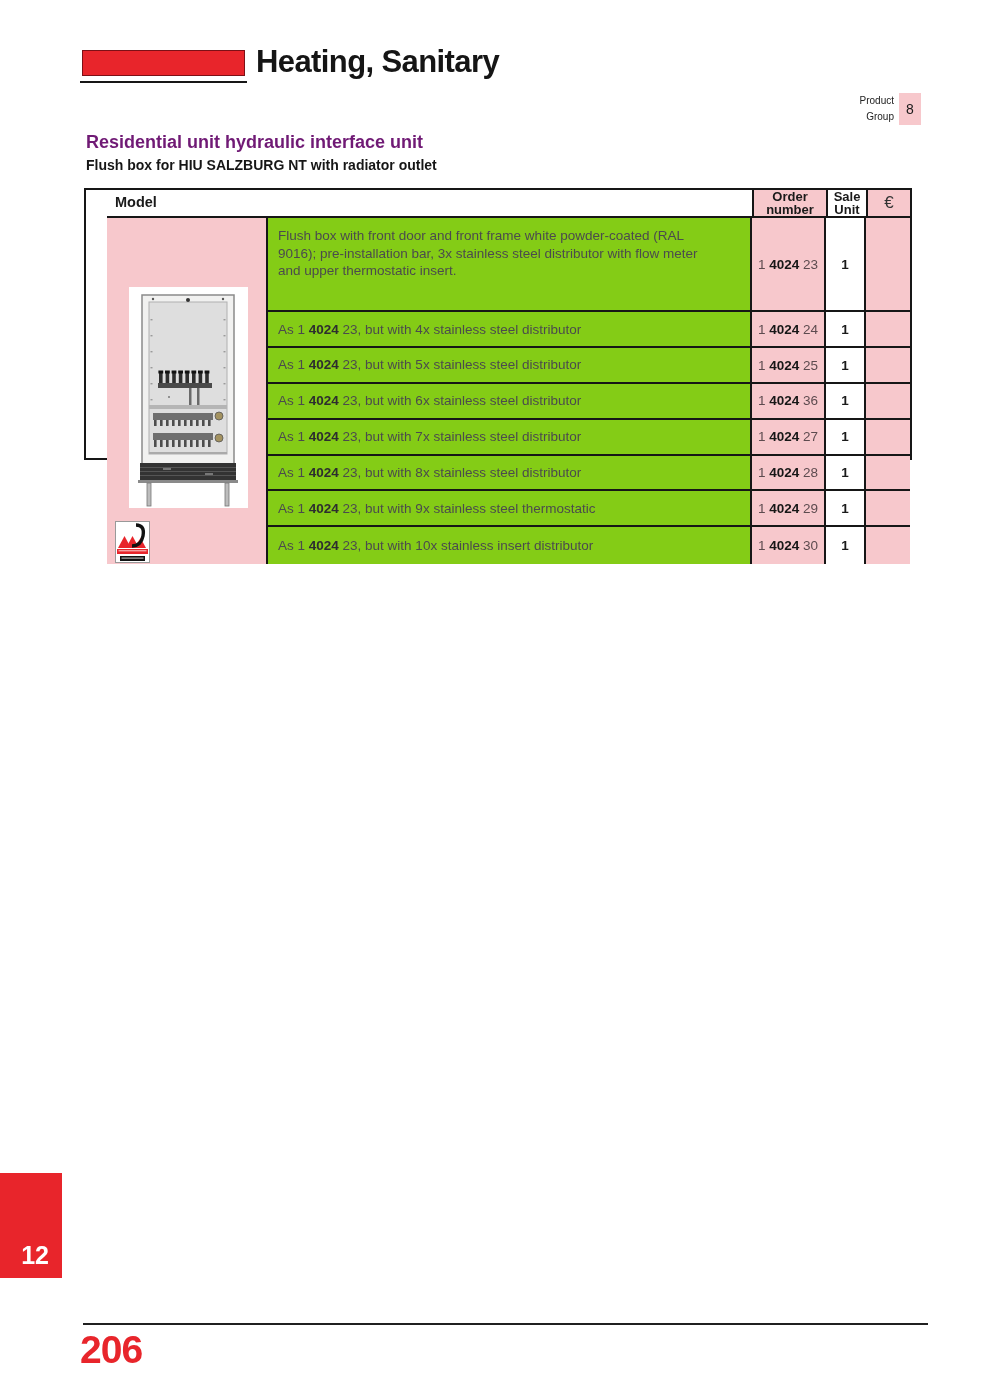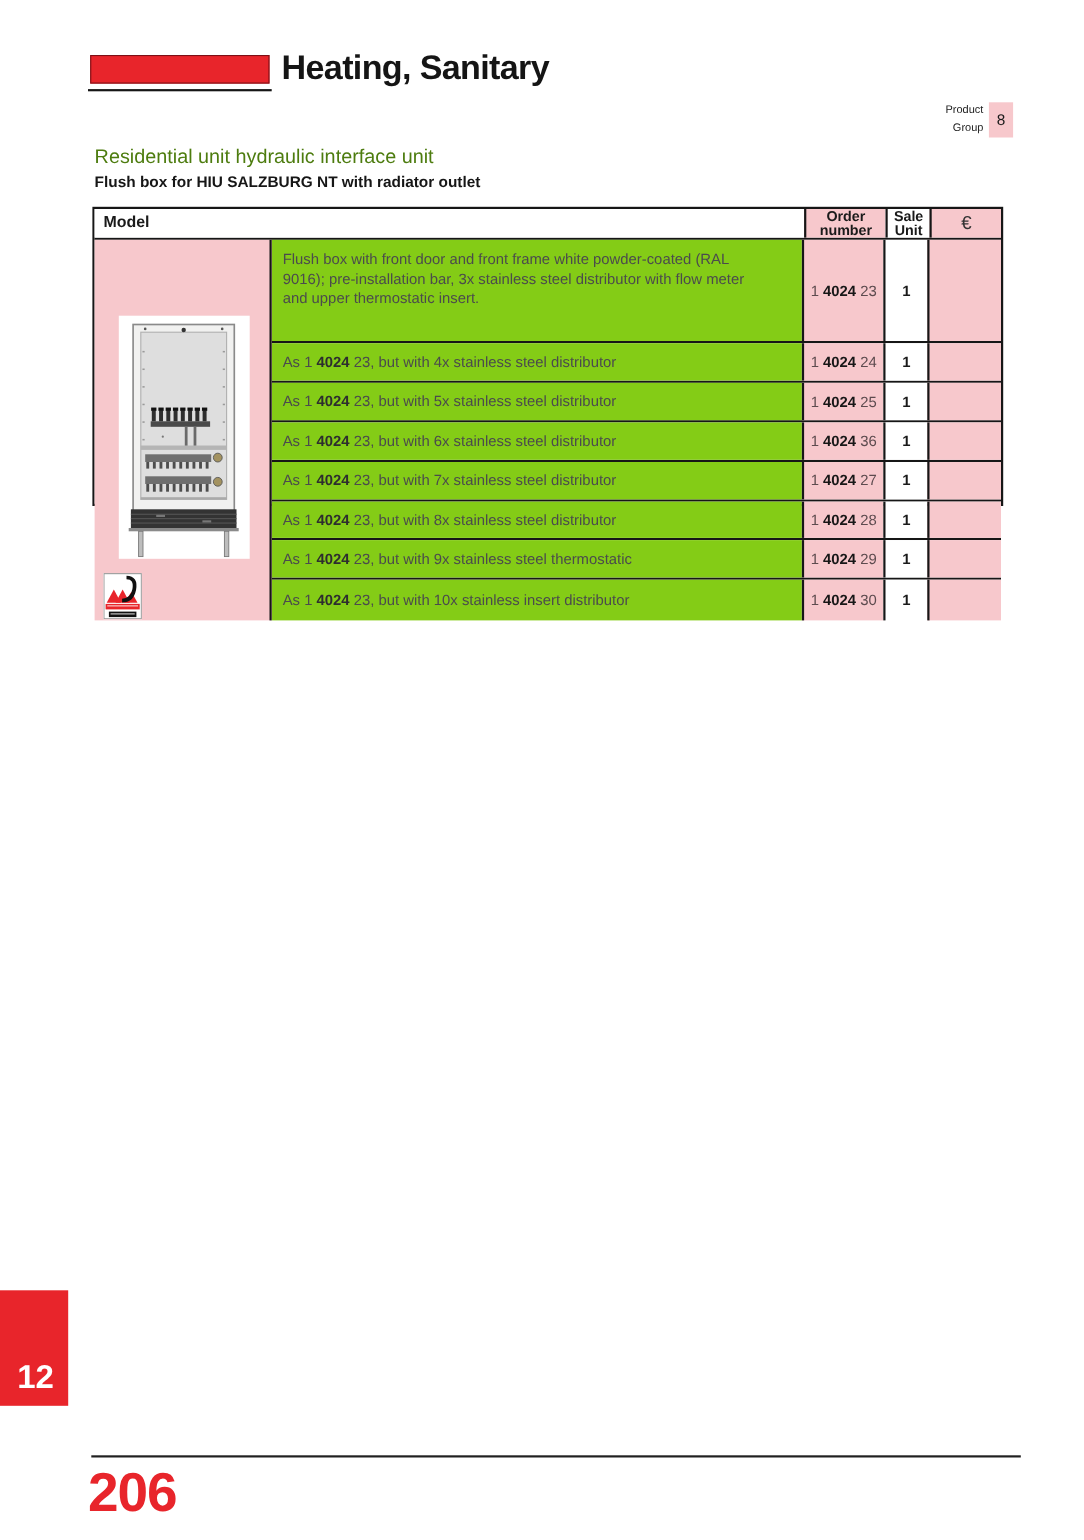--- a/index.html
+++ b/index.html
@@ -11,26 +11,26 @@
   .red-bar { position:absolute; left:82px; top:50px; width:163px; height:26px;
              background:var(--red); border:1px solid #7d1016; }
   .red-bar-underline { position:absolute; left:80px; top:81px; width:167px; height:2px; background:#161616; }
   .section-title { position:absolute; left:256px; top:44px; font-size:31px; font-weight:bold;
                    letter-spacing:-0.6px; color:#151515; }
   .pg-label { position:absolute; left:810px; top:93px; width:84px; text-align:right;
               font-size:10px; line-height:15.5px; color:#222; }
   .pg-box { position:absolute; left:899px; top:93px; width:22px; height:32px; background:var(--pink);
             display:flex; align-items:center; justify-content:center; font-size:14px; color:#1a1a1a; }
 
-  .prod-title-1 { position:absolute; left:86px; top:132px; font-size:18px; font-weight:normal; color:#4d7c0f; }
+  .prod-title-1 { position:absolute; left:86px; top:132px; font-size:18px; font-weight:bold; color:#701a75; }
   .prod-title-2 { position:absolute; left:86px; top:157px; font-size:14px; font-weight:bold; color:#161616; }
 
   
   .tbl { position:absolute; left:84px; top:188px; width:828px; height:272px;
-         border:2px solid #161616; background:#fff; }
+         border:2px solid #161616; background:#fff;padding-left:21px; }
   .thead { display:flex; height:28px; border-bottom:2px solid #161616; }
   .th { display:flex; align-items:center; justify-content:center; font-weight:bold; font-size:13px;
         line-height:13.5px; text-align:center; }
   .th-model { width:645px; justify-content:flex-start; padding-left:8px; font-size:14.5px; background:#fff; }
   .th-order { width:74px; border-left:2px solid #161616; background:var(--pink); }
   .th-sale  { width:40px; border-left:2px solid #161616; background:#fff;text-align:center; }
   .th-eur   { flex:1; border-left:2px solid #161616; background:var(--pink);
               font-size:17px; font-weight:normal; color:#333; }
   .tbody { display:flex; height:346px; }
   .model-cell { width:161px; border-right:2px solid #161616; background:var(--pink); position:relative; }
@@ -51,23 +51,23 @@
   .cell-desc b { color:#2d2d2f; }
   .cell-sale { width:40px; border-left:2px solid #161616; background:#fff;
                display:flex; align-items:center; justify-content:center; font-size:13.5px; font-weight:bold; }
   .cell-eur { flex:1; border-left:2px solid #161616; background:var(--pink); }
 
   .photo { position:absolute; left:22px; top:69px; width:119px; height:221px; background:#fff; }
   .logo { position:absolute; left:8px; top:303px; width:35px; height:42px; background:#fff; }
 
   
   .chapter-tab { position:absolute; left:0; top:1173px; width:62px; height:105px; background:var(--red); }
-  .chapter-tab .num { position:absolute; right:13px; bottom:8px; color:#fff; font-size:30px; font-weight:bold; }
+  .chapter-tab .num { position:absolute; right:13px; bottom:8px; color:#fff; font-size:25px; font-weight:bold; }
   .footer-rule { position:absolute; left:83px; top:1323px; width:845px; height:2px; background:#202020; }
-  .page-number { position:absolute; left:80px; top:1328px; font-size:50px; font-weight:bold;
+  .page-number { position:absolute; left:80px; top:1328px; font-size:39px; font-weight:bold;
                  letter-spacing:-1px; color:var(--red); }
 </style>
 </head>
 <body>
 
 <div class="page" style="--red:#e8252b; --pink:#f7c8cc;">
 
   <div class="red-bar"></div>
   <div class="red-bar-underline"></div>
   <div class="section-title">Heating, Sanitary</div>

